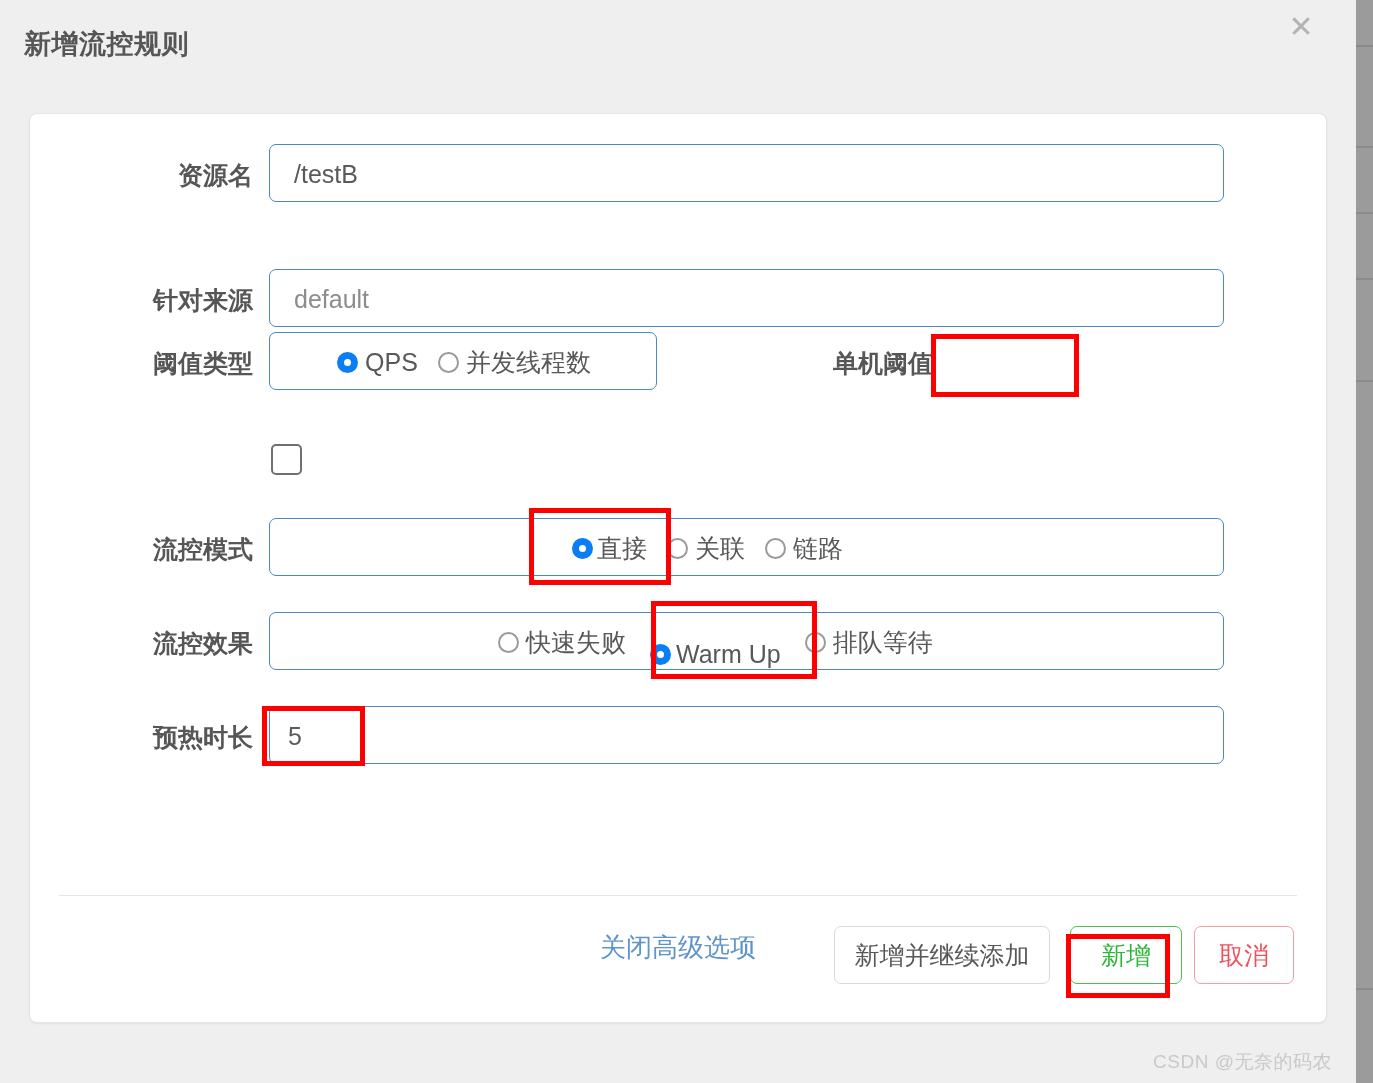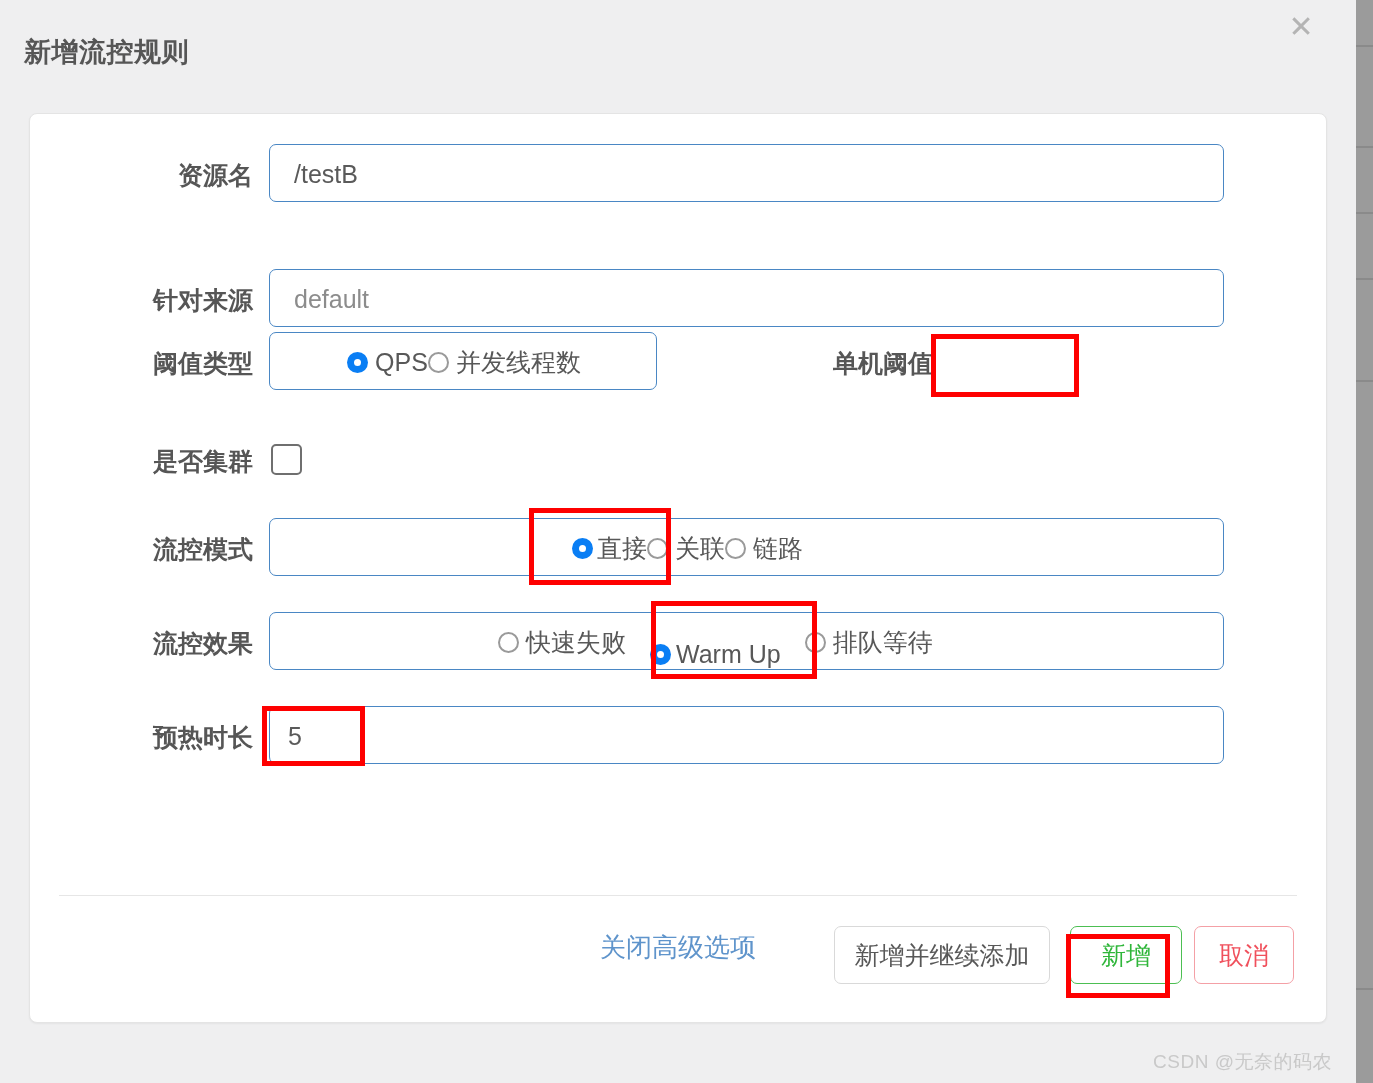--- a/index.html
+++ b/index.html
@@ -56,21 +56,20 @@
   }
 
   .modal-title {
     position: absolute;
     left: 24px;
     top: 26px;
     font-size: 27px;
     font-weight: bold;
     color: #565656;
     letter-spacing: 0.5px;
-    margin-top: 8px;
   }
 
   .card {
     position: absolute;
     left: 29px;
     top: 113px;
     width: 1296px;
     height: 908px;
     background: #ffffff;
     border: 1px solid #e4e4e4;
@@ -117,20 +116,21 @@
     color: #5a5a5a;
   }
   .field-text.placeholder { color: #8c8c8c; }
 
   .radio-group {
     position: absolute;
     top: 0;
     height: 58px;
     display: flex;
     align-items: center;
+    gap: 20px;
   }
 
   .radio-item {
     display: flex;
     align-items: center;
     gap: 7px;
     font-size: 25px;
     color: #585858;
     cursor: pointer;
     white-space: nowrap;
@@ -295,21 +295,20 @@
             <span class="radio-dot"></span>
             <span>并发线程数</span>
           </label>
         </div>
       </div>
 
       <div class="lbl" style="left:690px; width:200px;">单机阈值</div>
     </div>
 
     <div class="form-row" style="top:316px; width:1296px;">
-      <div class="lbl">是否集群</div>
       <div class="checkbox-box"></div>
     </div>
 
     <div class="form-row" style="top:404px; width:1296px;">
       <div class="lbl">流控模式</div>
       <div class="field">
         <div class="radio-group" style="left:302px;">
           <label class="radio-item" style="gap:4px;">
             <span class="radio-dot checked"></span>
             <span>直接</span>

